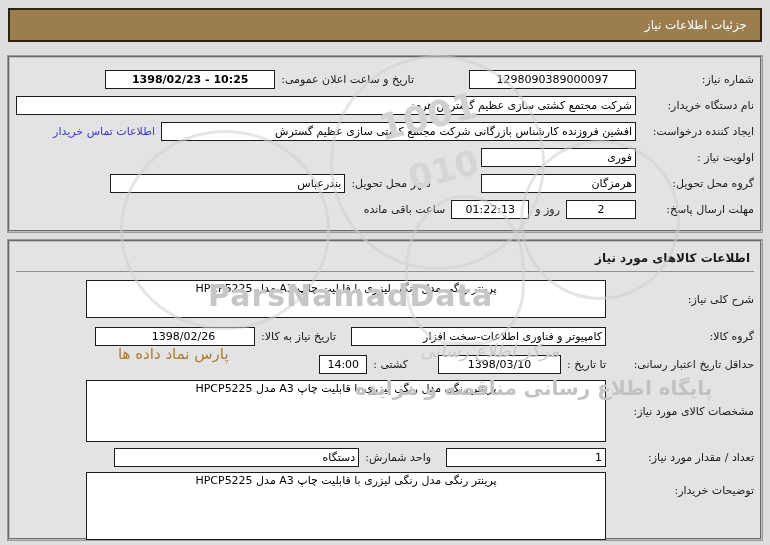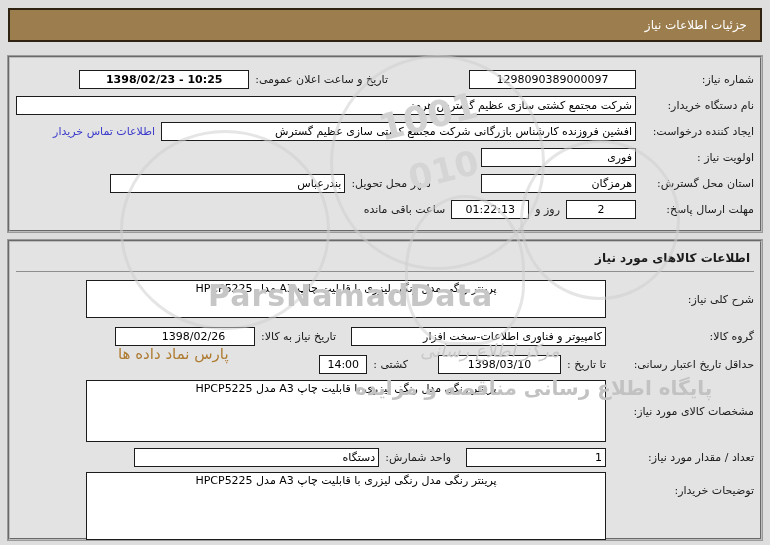--- a/index.html
+++ b/index.html
@@ -27,26 +27,26 @@
   .lbl { white-space:nowrap; }
   .lblc { width:118px; flex:0 0 auto; }       
   .lbl2 { width:148px; flex:0 0 auto; }       
   .inp {
     height:19px; background:#fff; border:1px solid #1c1c1c;
     font-family:"DejaVu Sans", sans-serif; font-size:11px;
     padding:0 3px; flex:0 0 auto;
   }
   .num { direction:ltr; text-align:center; }
   .fa  { direction:rtl; text-align:right; }
-  .w70 {width:70px;} .w78 {width:78px;} .w140 {width:140px;padding-left:20px;} .w48 {width:48px;}
+  .w70 {width:70px;} .w78 {width:78px;} .w140 {width:160px;padding-left:20px;} .w48 {width:48px;}
   .w150 {width:123px;} .w155 {width:155px;} .w167 {width:167px;} .w170 {width:170px;font-weight:bold;}
   .w235 {width:235px;} .w245 {width:245px;} .w255 {width:255px;} .w475 {width:475px;}
   .wfill { flex:1 1 auto; }
   .mr6 {margin-right:6px;} .mr15 {margin-right:15px;}
-  .mr30 {margin-right:30px;} .mr50 {margin-right:50px;} .mr55 {margin-right:81px;}
+  .mr30 {margin-right:30px;} .mr50 {margin-right:50px;} .mr55 {margin-right:55px;}
   .link { color:#3a3acc; cursor:pointer; margin-right:6px; white-space:nowrap; }
   .p2-title {
     font-weight:bold; font-size:12px;
     padding:9px 4px 6px 4px; border-bottom:1px solid #8f8f8f; margin-bottom:8px;
   }
   .ta {
     background:#fff; border:1px solid #1c1c1c; width:520px;
     font-family:"DejaVu Sans", sans-serif; font-size:11px;
     text-align:center; padding-top:1px; resize:none; overflow:hidden;
     flex:0 0 auto;
@@ -103,21 +103,21 @@
   <div class="row">
     <span class="lbl lblc">ایجاد کننده درخواست:</span>
     <input class="inp fa w475" readonly="" value="افشین فروزنده کارشناس بازرگانی شرکت مجتمع کشتی سازی عظیم گسترش" style="">
     <a class="link">اطلاعات تماس خریدار</a>
   </div>
   <div class="row">
     <span class="lbl lblc">اولویت نیاز :</span>
     <input class="inp fa w155" readonly="" value="فوری" style="">
   </div>
   <div class="row">
-    <span class="lbl lblc">استان محل گسترش:</span>
+    <span class="lbl lblc">گروه محل تحویل:</span>
     <input class="inp fa w155" readonly="" value="هرمزگان" style="">
     <span class="lbl mr50">شهر محل تحویل:</span>
     <input class="inp fa w235 mr6" readonly="" value="بندرعباس" style="">
   </div>
   <div class="row">
     <span class="lbl lblc">مهلت ارسال پاسخ:</span>
     <input class="inp num w70" readonly="" value="2" style="">
     <span class="lbl mr6">روز و</span>
     <input class="inp num w78 mr6" readonly="" value="01:22:13" style="">
     <span class="lbl mr6">ساعت باقی مانده</span>

